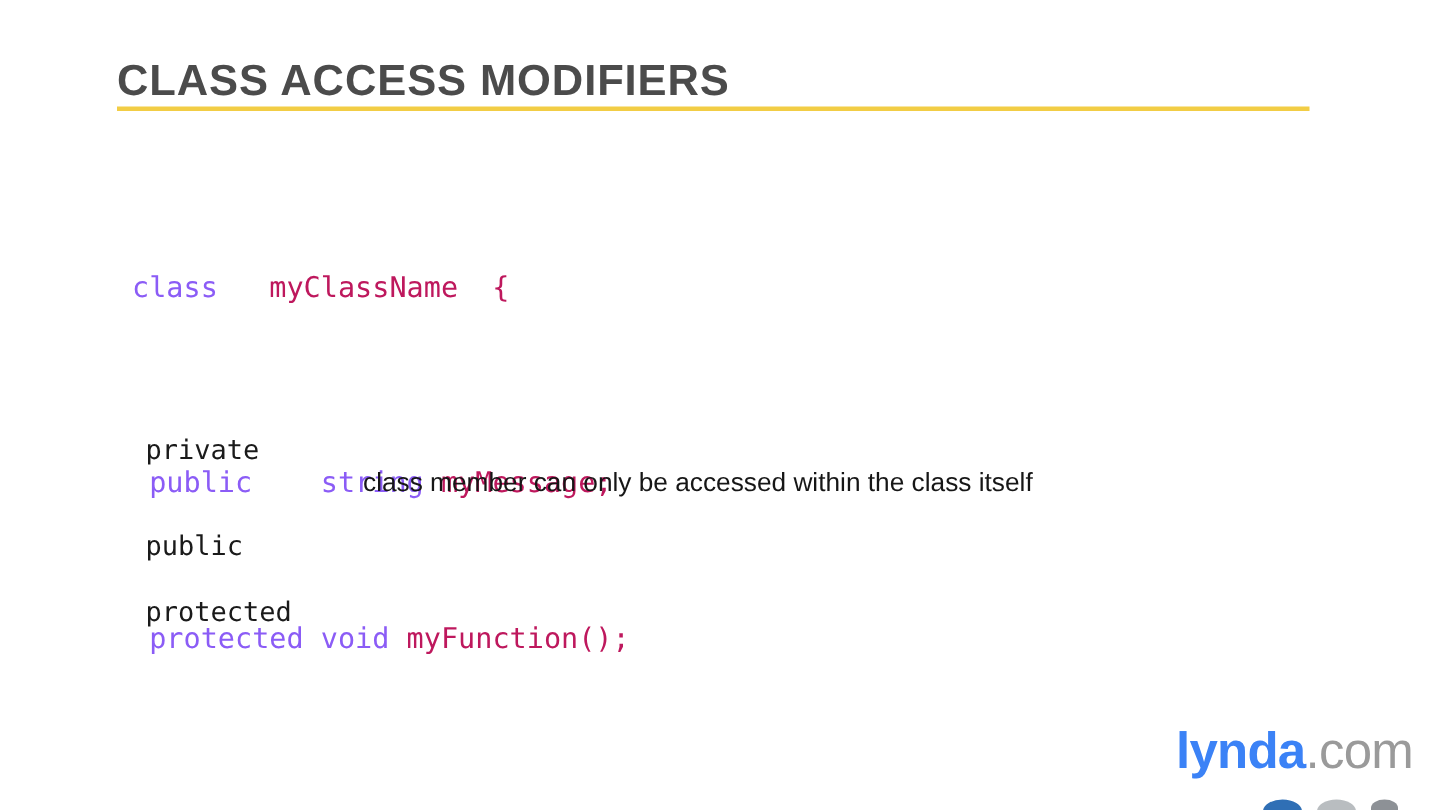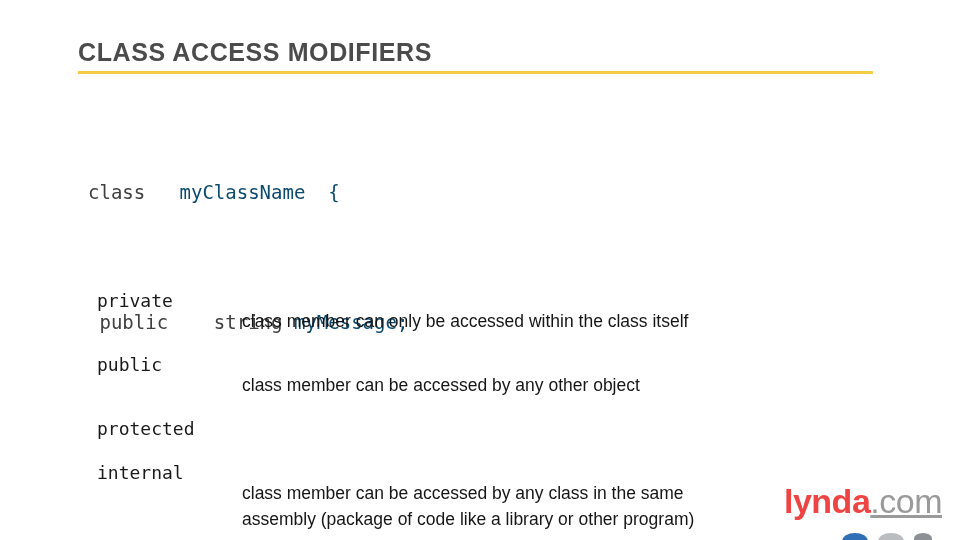--- a/index.html
+++ b/index.html
@@ -17,21 +17,21 @@
     overflow: hidden;
     font-family: "Liberation Sans", sans-serif;
   }
 
   
   .slide-title {
     position: absolute;
     left: 78px;
     top: 38px;
     font-family: "Liberation Sans", sans-serif;
-    font-size: 25px;
+    font-size: 29px;
     font-weight: bold;
     letter-spacing: 0.6px;
     color: #4b4b4b;
     white-space: nowrap;
   }
 
   .title-rule {
     position: absolute;
     left: 78px;
     top: 71px;
@@ -45,22 +45,22 @@
     position: absolute;
     left: 88px;
     top: 101px;
     font-family: "DejaVu Sans Mono", "Liberation Mono", monospace;
     font-size: 19px;
     line-height: 26px;
     color: #1d1d1d;
     white-space: pre;
   }
   .code-line { white-space: pre; }
-  .kw { color: #404040; }
-  .id { color: #0c4a6e; }
+  .kw { color: #8b5cf6; }
+  .id { color: #be185d; }
 
   
   .defs {
     position: absolute;
     left: 97px;
     top: 288px;
     width: 790px;
   }
 
   .def-row {
@@ -94,28 +94,27 @@
     position: absolute;
     right: 18px;
     bottom: 22px;
     font-family: "Liberation Sans", sans-serif;
     font-size: 34px;
     line-height: 34px;
     white-space: nowrap;
   }
   .brand .name {
     font-weight: bold;
-    color: #ef4444;
+    color: #3b82f6;
     letter-spacing: -0.5px;
   }
   .brand .tld {
     font-weight: normal;
     color: #9a9a9a;
     letter-spacing: -0.5px;
-    text-decoration: underline;
   }
 
   
   .bottom-cutoff {
     position: absolute;
     right: 22px;
     bottom: 0px;
     width: 96px;
     height: 10px;
     overflow: hidden;
@@ -140,52 +139,43 @@
 
   <div class="title-rule"></div>
 
   <div class="code-block">
 
     <div class="code-line"><span class="kw">class</span><span>   </span><span class="id">myClassName  {</span></div>
 
 
     <div class="code-line"><span> </span><span class="kw">public</span><span>    </span><span class="kw">string</span><span> </span><span class="id">myMessage;</span></div>
 
+    <div class="code-line"><span> </span><span class="kw">protected</span><span> </span><span class="kw">void</span><span> </span><span class="id">myFunction();</span></div>
 
     
 
   </div>
 
   <div class="defs">
 
     <div class="def-row">
       <div class="def-term">private</div>
       <div class="def-desc">
         <span>class member can only be accessed within the class itself</span>
       </div>
     </div>
 
     <div class="def-row">
       <div class="def-term">public</div>
-      <div class="def-desc">
-        <span>class member can be accessed by any other object</span>
-      </div>
     </div>
 
     <div class="def-row tall">
       <div class="def-term">protected</div>
     </div>
 
-    <div class="def-row tall">
-      <div class="def-term">internal</div>
-      <div class="def-desc">
-        <span>class member can be accessed by any class in the same</span>
-        <span class="l2">assembly (package of code like a library or other program)</span>
-      </div>
-    </div>
 
   </div>
 
   <div class="brand"><span class="name">lynda</span><span class="tld">.com</span></div>
 
   <div class="bottom-cutoff">
     <div class="cut-shape cut-a"></div>
     <div class="cut-shape cut-b"></div>
     <div class="cut-shape cut-c"></div>
   </div>

